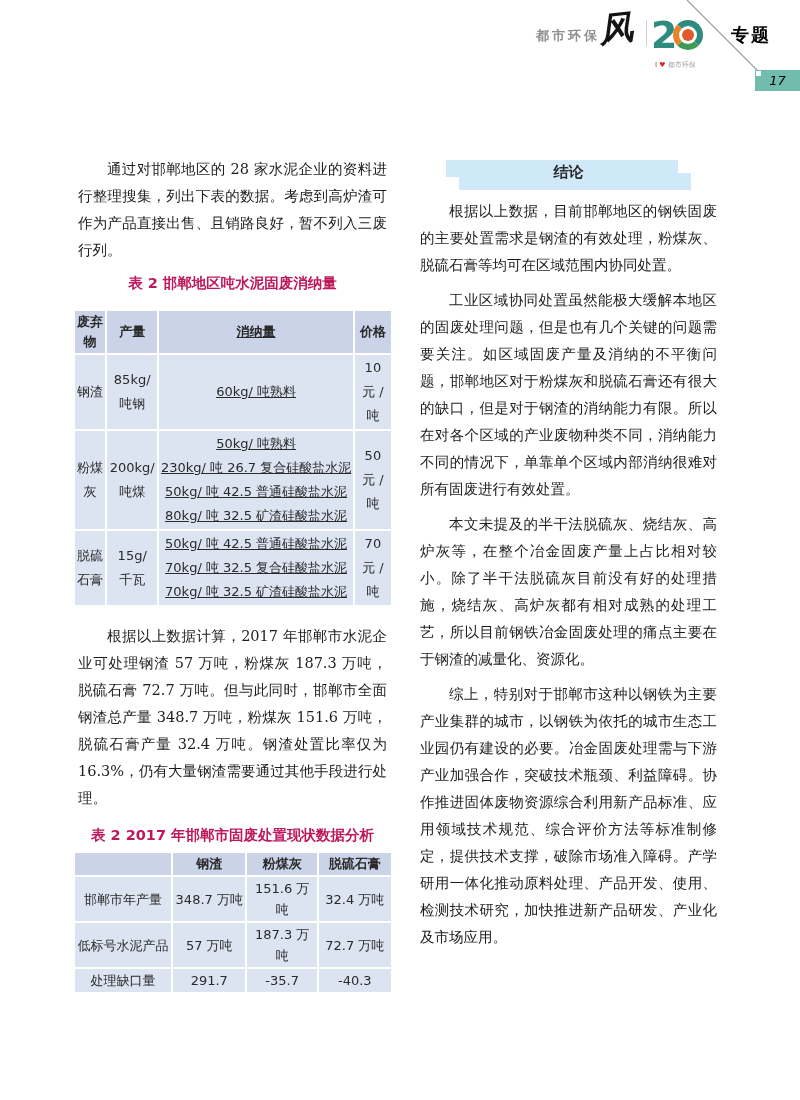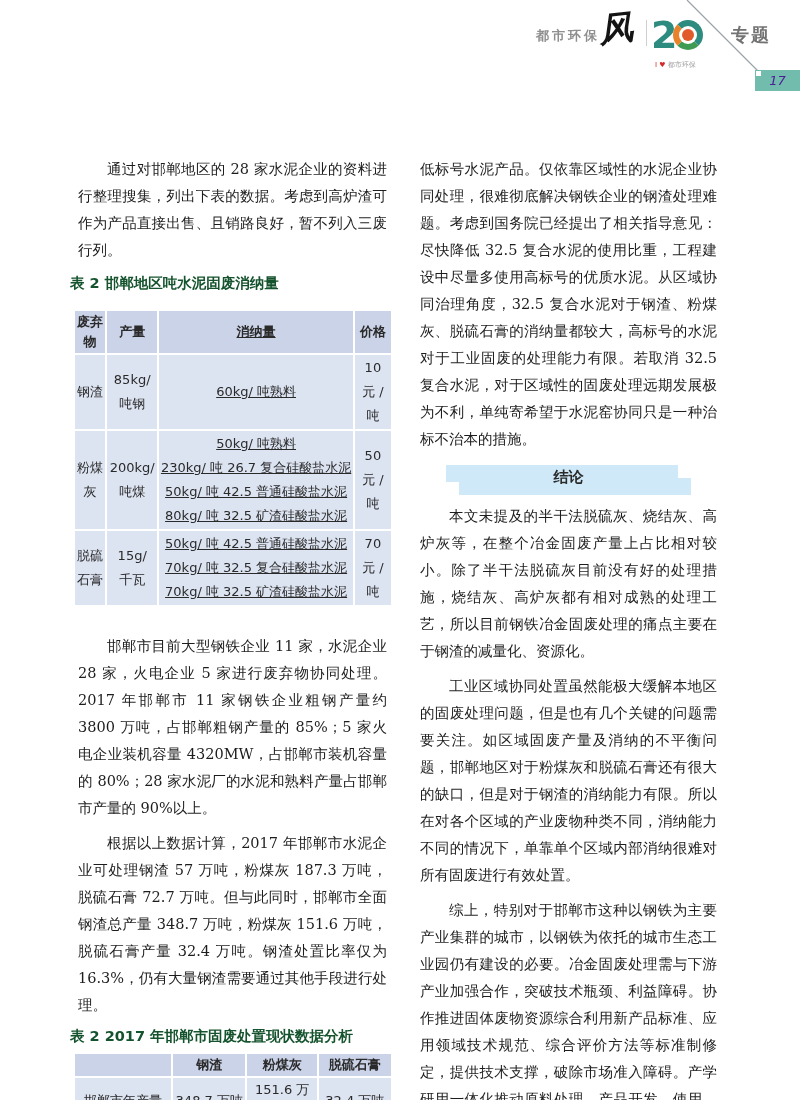--- a/index.html
+++ b/index.html
@@ -17,35 +17,35 @@
   .logo20{position:absolute;left:651px;top:16px;height:38px;display:flex;align-items:center;}
   .logo20-digit{font-family:"DejaVu Sans","Liberation Sans",sans-serif;font-size:38px;font-weight:bold;
     color:#2e8b80;line-height:34px;letter-spacing:-2px;}
   .logo-ring{display:inline-block;width:18px;height:18px;border-radius:50%;
     border:6px solid #2e8b80;border-left-color:#e8832a;border-bottom-color:#3f9b54;position:relative;margin-left:-2px;}
   .logo-ring-core{position:absolute;left:3px;top:3px;width:12px;height:12px;border-radius:50%;background:#e05a2b;}
   .tagline{position:absolute;left:655px;top:60px;font-family:"DejaVu Sans","Liberation Sans",sans-serif;
     font-size:7px;color:#9a9a9a;white-space:nowrap;}
   .tagline .heart{color:#d42b2b;}
   .section-label{position:absolute;left:731px;top:23px;font-family:"DejaVu Sans","Liberation Sans",sans-serif;
-    font-size:18px;font-weight:bold;letter-spacing:2px;color:#737373;}
+    font-size:18px;font-weight:bold;letter-spacing:2px;color:#000000;}
   .diag{position:absolute;left:680px;top:0;}
   .page-tab{position:absolute;left:755px;top:70px;width:45px;height:21px;background:#72bcae;}
   .page-tab .notch{position:absolute;left:1px;top:1px;width:5px;height:5px;background:#ffffff;}
   .page-tab .num{display:block;text-align:center;font-family:"DejaVu Sans","Liberation Sans",sans-serif;
-    font-size:13px;font-style:italic;color:#4c1d95;line-height:21px;}
+    font-size:13px;font-style:italic;color:#000000;line-height:21px;}
   
   .col{position:absolute;top:148px;}
   .col-left{left:70px;width:325px;}
   .col-right{left:412px;width:313px;}
   .col p{margin:8px;font-size:14.5px;line-height:27px;text-align:justify;text-indent:2em;}
   .col p.no-indent{text-indent:0;}
   
-  .table-title{margin:10px 0 6px;font-family:"DejaVu Sans","Liberation Sans",sans-serif;
-    font-size:14.5px;font-weight:bold;color:#14532d;}
+  .table-title{margin:10px 0 6px;text-align:center;font-family:"DejaVu Sans","Liberation Sans",sans-serif;
+    font-size:14.5px;font-weight:bold;color:#be185d;}
   table{border-collapse:collapse;margin:16px auto;font-family:"DejaVu Sans","Liberation Sans",sans-serif;
     font-size:13px;color:#2a2a2a;}
   td{border:2px solid #ffffff;background:#dce3f1;text-align:center;vertical-align:middle;padding:1px 2px;line-height:24px;}
   tr.hdr td{background:#cbd3e8;font-weight:bold;line-height:20px;}
   .t1{width:320px;}
   .t1 .c1{width:42px;} .t1 .c2{width:46px;} .t1 .c3{width:180px;text-decoration:underline;} .t1 .c4{width:47px;}
   .cell-line{line-height:24px;white-space:nowrap;}
   .t2{width:320px;margin-top:2px;}
   .t2 .c1{width:104px;} .t2 .c2{width:72px;} .t2 .c3{width:70px;} .t2 .c4{width:72px;}
   .t2 td{line-height:21px;}
@@ -123,24 +123,23 @@
         <td class="c3">
           <div class="cell-line">50kg/ 吨 42.5 普通硅酸盐水泥</div>
           <div class="cell-line">70kg/ 吨 32.5 复合硅酸盐水泥</div>
           <div class="cell-line">70kg/ 吨 32.5 矿渣硅酸盐水泥</div>
         </td>
         <td class="c4">70 元 / 吨</td>
       </tr>
     </tbody>
       </table>
 
-    <p class="gap-top" style="margin-top:14px">邯郸市目前大型钢铁企业 11 家，水泥企业 28 家，火电企业 5 家进行废弃物协同处理。2017 年邯郸市 11 家钢铁企业粗钢产量约 3800 万吨，占邯郸粗钢产量的 85%；5 家火电企业装机容量 4320MW，占邯郸市装机容量的 80%；28 家水泥厂的水泥和熟料产量占邯郸市产量的 90%以上。</p>
     <p>根据以上数据计算，2017 年邯郸市水泥企业可处理钢渣 57 万吨，粉煤灰 187.3 万吨，脱硫石膏 72.7 万吨。但与此同时，邯郸市全面钢渣总产量 348.7 万吨，粉煤灰 151.6 万吨，脱硫石膏产量 32.4 万吨。钢渣处置比率仅为 16.3%，仍有大量钢渣需要通过其他手段进行处理。</p>
 
-    <div class="table-title" style="margin-top:8px">表 2  2017 年邯郸市固废处置现状数据分析</div>
+    <div class="table-title" style="margin-top:14px">表 2  2017 年邯郸市固废处置现状数据分析</div>
 
     <table class="t2">
       <tbody>
           <tr class="hdr">
         <td class="c1"></td>
         <td class="c2">钢渣</td>
         <td class="c3">粉煤灰</td>
         <td class="c4">脱硫石膏</td>
       </tr>
       <tr>
@@ -160,25 +159,25 @@
         <td class="c2">291.7</td>
         <td class="c3">-35.7</td>
         <td class="c4">-40.3</td>
       </tr>
     </tbody>
       </table>
 
   </div>
 
   <div class="col col-right">
-    <p class="no-indent">低标号水泥产品。仅依靠区域性的水泥企业协同处理，很难彻底解决钢铁企业的钢渣处理难题。考虑到国务院已经提出了相关指导意见：尽快降低 32.5 复合水泥的使用比重，工程建设中尽量多使用高标号的优质水泥。从区域协同治理角度，32.5 复合水泥对于钢渣、粉煤灰、脱硫石膏的消纳量都较大，高标号的水泥对于工业固废的处理能力有限。若取消 32.5 复合水泥，对于区域性的固废处理远期发展极为不利，单纯寄希望于水泥窑协同只是一种治标不治本的措施。</p>
 
     <div class="banner">
       <span class="banner-text">结论</span>
     </div>
 
+    <p>根据以上数据，目前邯郸地区的钢铁固废的主要处置需求是钢渣的有效处理，粉煤灰、脱硫石膏等均可在区域范围内协同处置。</p>
+    <p>工业区域协同处置虽然能极大缓解本地区的固废处理问题，但是也有几个关键的问题需要关注。如区域固废产量及消纳的不平衡问题，邯郸地区对于粉煤灰和脱硫石膏还有很大的缺口，但是对于钢渣的消纳能力有限。所以在对各个区域的产业废物种类不同，消纳能力不同的情况下，单靠单个区域内部消纳很难对所有固废进行有效处置。</p>
     <p>本文未提及的半干法脱硫灰、烧结灰、高炉灰等，在整个冶金固废产量上占比相对较小。除了半干法脱硫灰目前没有好的处理措施，烧结灰、高炉灰都有相对成熟的处理工艺，所以目前钢铁冶金固废处理的痛点主要在于钢渣的减量化、资源化。</p>
-    <p>工业区域协同处置虽然能极大缓解本地区的固废处理问题，但是也有几个关键的问题需要关注。如区域固废产量及消纳的不平衡问题，邯郸地区对于粉煤灰和脱硫石膏还有很大的缺口，但是对于钢渣的消纳能力有限。所以在对各个区域的产业废物种类不同，消纳能力不同的情况下，单靠单个区域内部消纳很难对所有固废进行有效处置。</p>
     <p>综上，特别对于邯郸市这种以钢铁为主要产业集群的城市，以钢铁为依托的城市生态工业园仍有建设的必要。冶金固废处理需与下游产业加强合作，突破技术瓶颈、利益障碍。协作推进固体废物资源综合利用新产品标准、应用领域技术规范、综合评价方法等标准制修定，提供技术支撑，破除市场准入障碍。产学研用一体化推动原料处理、产品开发、使用、检测技术研究，加快推进新产品研发、产业化及市场应用。</p>
 
   </div>
 
 </div>
 
 </body></html>

